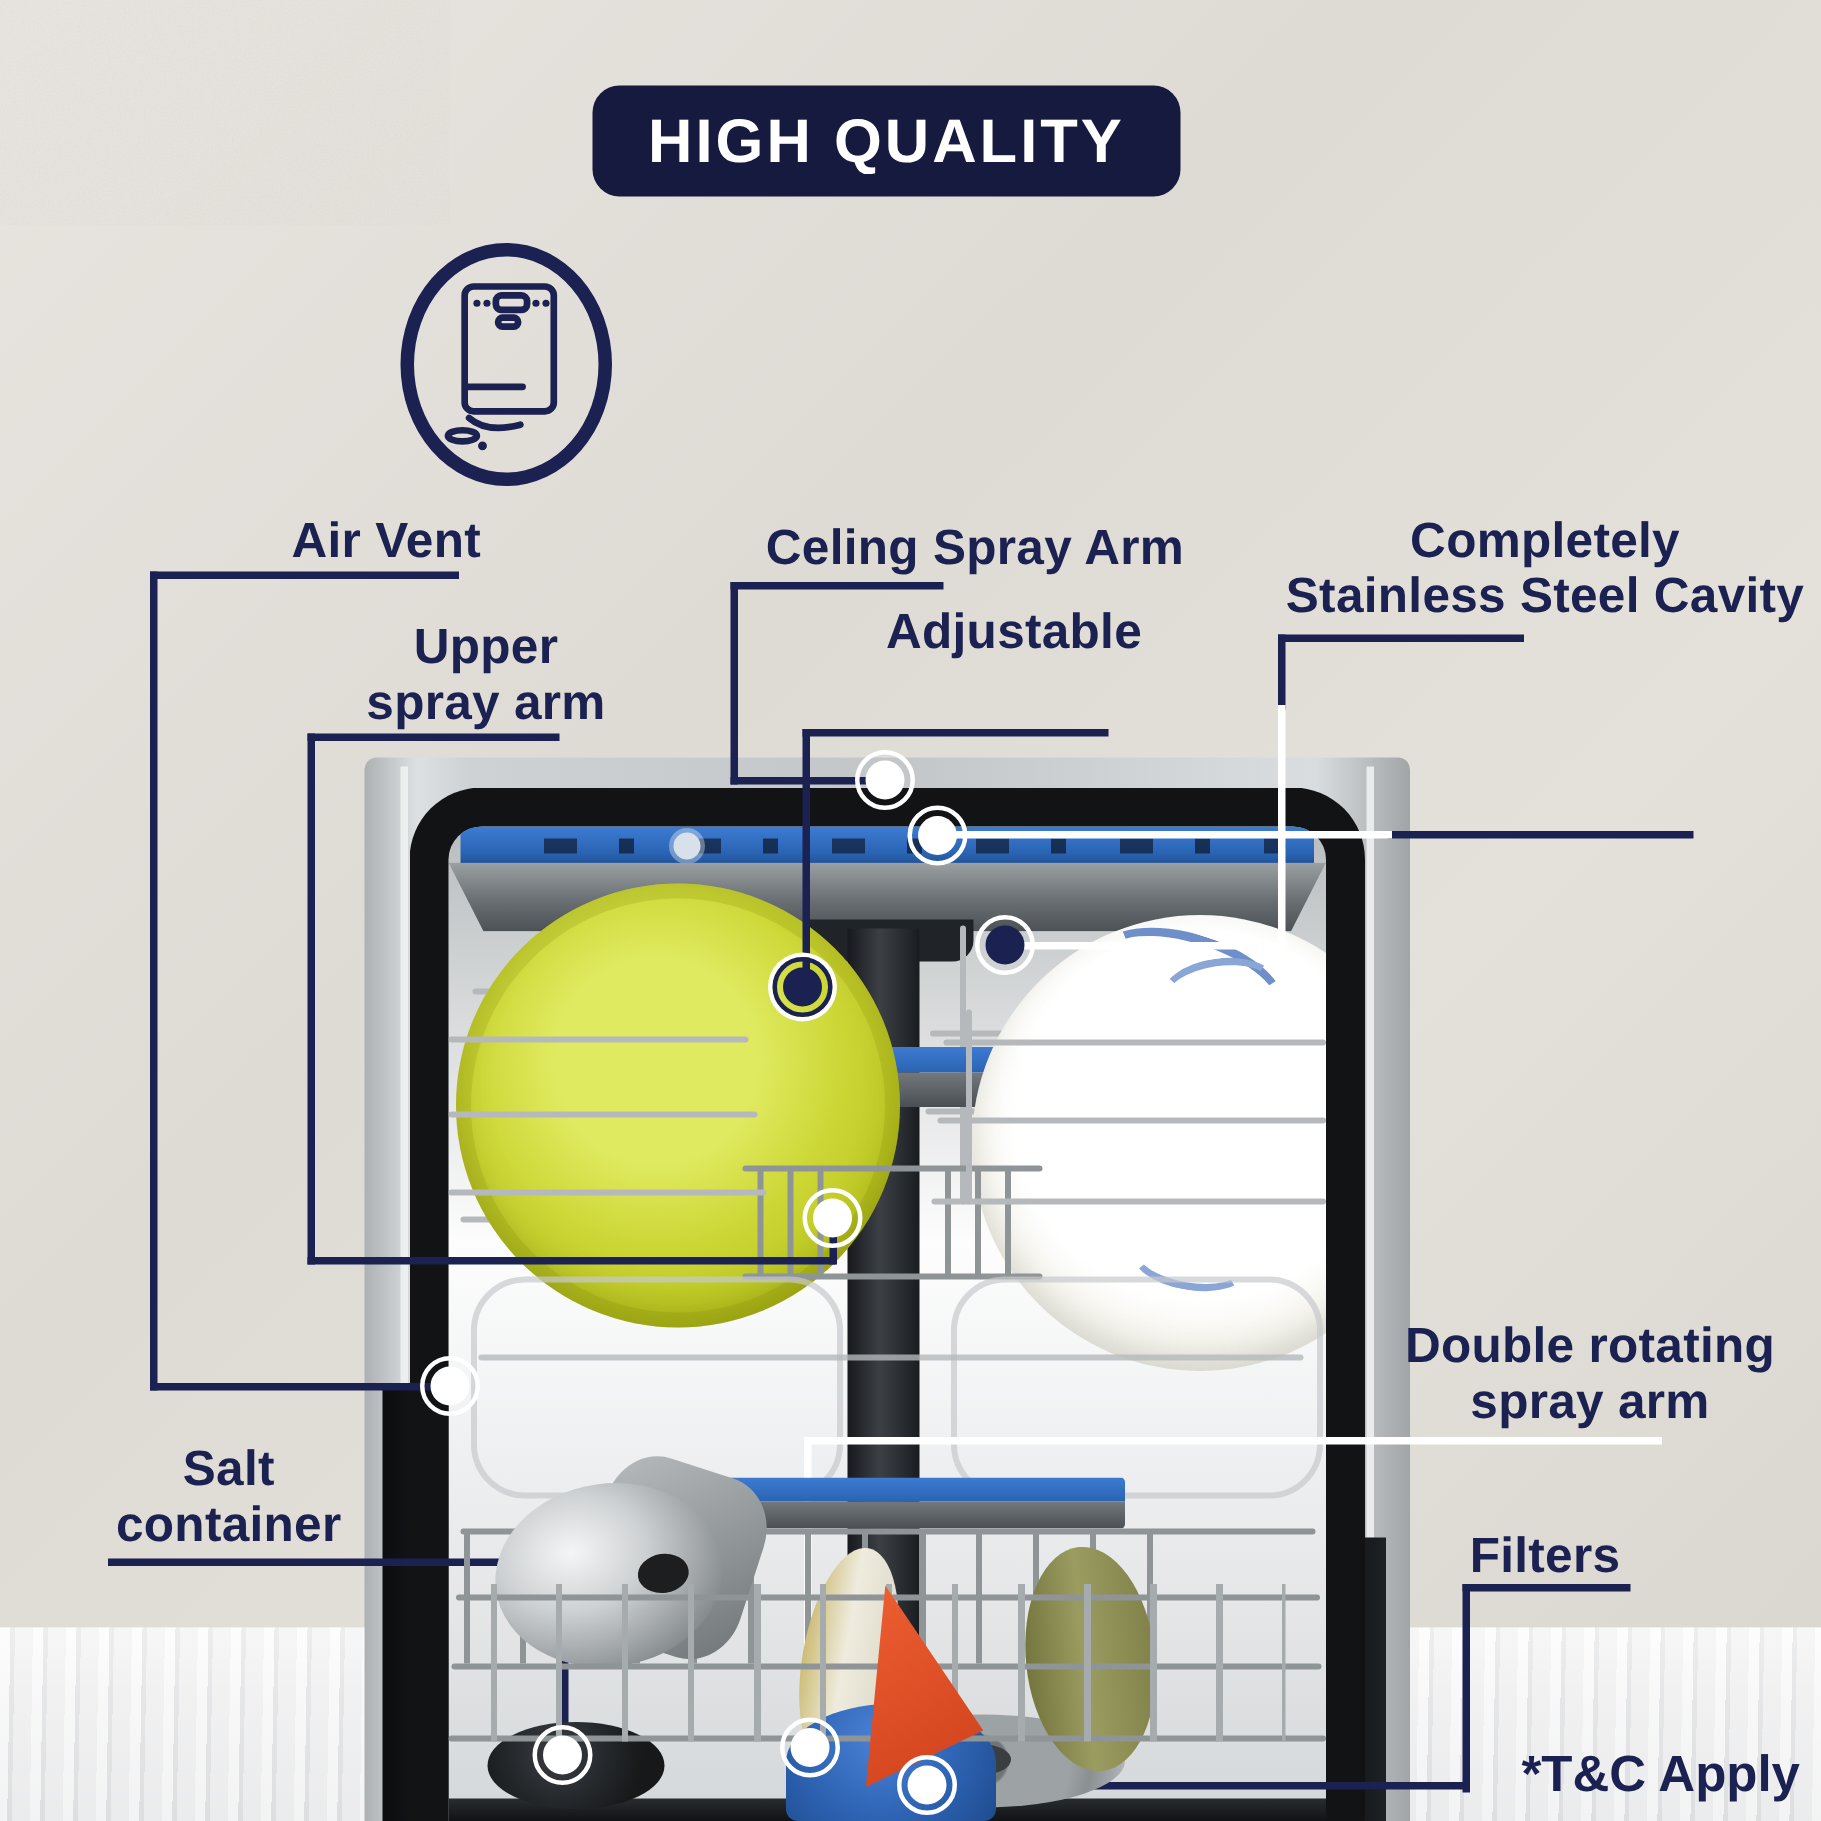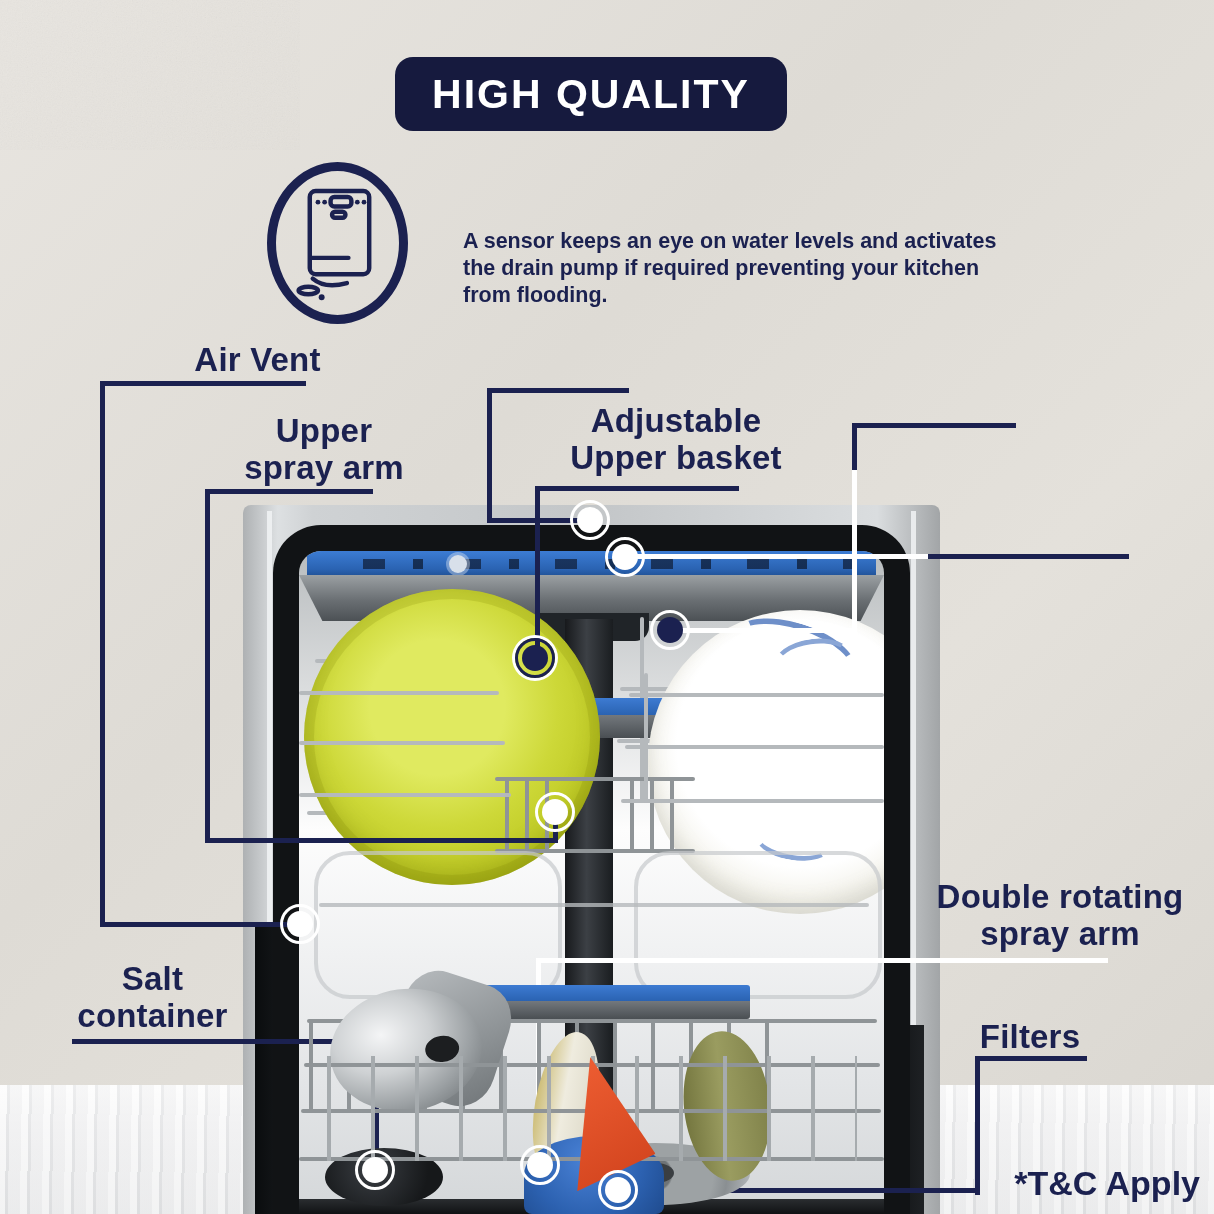--- a/index.html
+++ b/index.html
@@ -180,36 +180,37 @@
       <rect x="60" y="22" width="28" height="13" rx="5"></rect>
       <circle cx="96" cy="29" r="3.2" fill="#1b2150" stroke="none"></circle>
       <circle cx="105" cy="29" r="3.2" fill="#1b2150" stroke="none"></circle>
       <rect x="62" y="42" width="18" height="8" rx="4"></rect>
       <path d="M34 104 H 84"></path>
       <path d="M36 132 q 16 14 46 6"></path>
       <ellipse cx="30" cy="148" rx="13" ry="5"></ellipse>
       <circle cx="48" cy="157" r="4" fill="#1b2150" stroke="none"></circle>
     </svg>
   </div>
-  <div class="p" id="feature-desc">
-    <span style="display:block">A sensor keeps an eye on water levels and activates</span>
-    <span style="display:block">the drain pump if required preventing your kitchen</span>
-    <span style="display:block">from flooding.</span>
-  </div>
 
   <div class="p lbl" style="left:140px;top:341px;width:235px;">
     <span>Air Vent</span>
   </div>
   <div class="p lbl" style="left:214px;top:412px;width:220px;">
     <span>Upper</span>
     <span>spray arm</span>
   </div>
+  <div class="p lbl" style="left:490px;top:346px;width:320px;">
+    <span>Celing Spray Arm</span>
+  </div>
   <div class="p lbl" style="left:520px;top:402px;width:312px;">
     <span>Adjustable</span>
-    <span>Upper basket</span>
+  </div>
+  <div class="p lbl" style="left:850px;top:341px;width:360px;">
+    <span>Completely</span>
+    <span>Stainless Steel Cavity</span>
   </div>
   <div class="p lbl" style="left:905px;top:878px;width:310px;">
     <span>Double rotating</span>
     <span>spray arm</span>
   </div>
   <div class="p lbl" style="left:55px;top:960px;width:195px;">
     <span>Salt</span>
     <span>container</span>
   </div>
   <div class="p lbl" style="left:950px;top:1018px;width:160px;">

